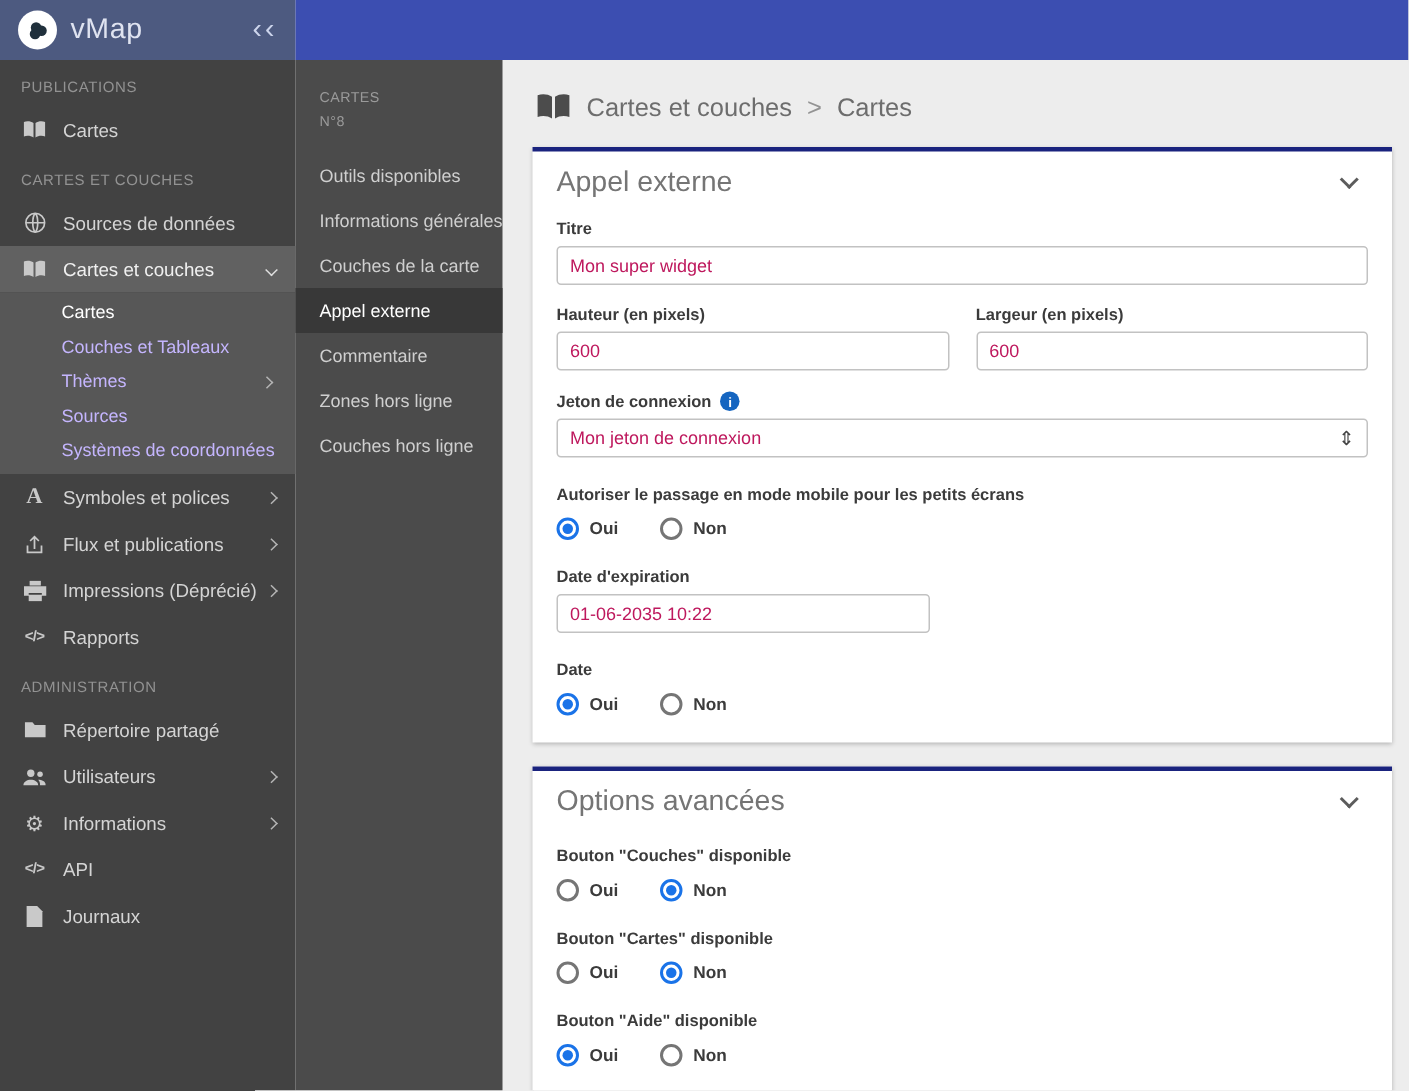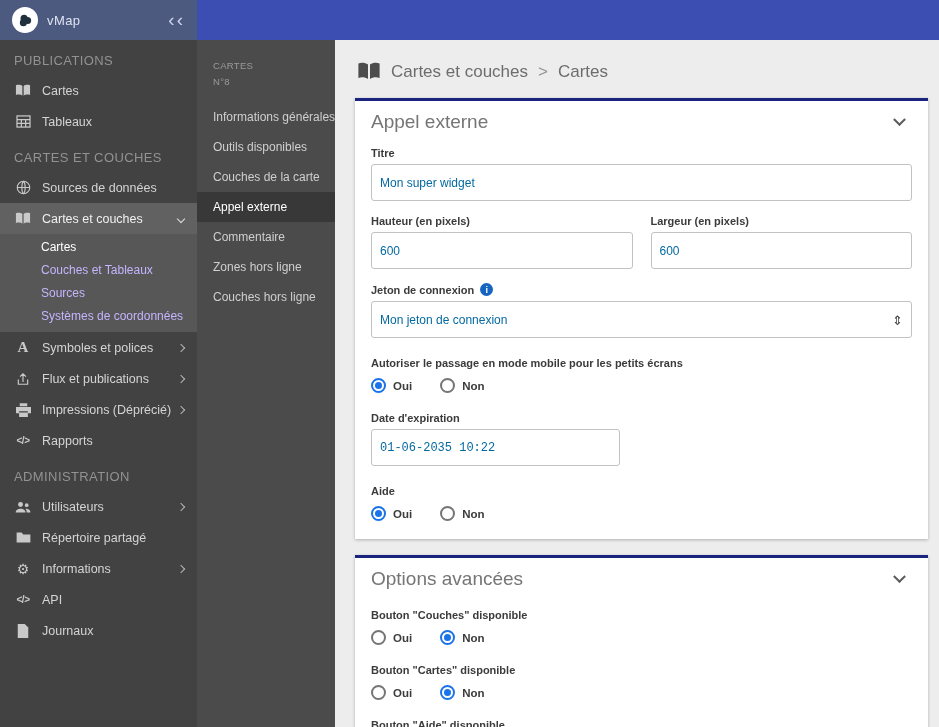--- a/index.html
+++ b/index.html
@@ -6,29 +6,29 @@
   html,body { margin:0; padding:0; }
   body {
     width:939px; height:727px; overflow:hidden;
     font-family:"Liberation Sans", sans-serif;
     background:#ededed;
   }
   
   .header { height:40px; display:flex; }
   .logo-zone { width:197px; flex-shrink:0; background:#4d5a80; display:flex; align-items:center; padding:0 12px; color:#dfe3f0; }
   .logo-circle { width:26px; height:26px; border-radius:50%; background:#fff; display:flex; align-items:center; justify-content:center; margin-right:9px; flex-shrink:0; }
-  .app-title { font-size:13px; font-weight:400; letter-spacing:.4px; flex:1; }
+  .app-title { font-size:19px; font-weight:400; letter-spacing:.4px; flex:1; }
   .collapse-btn { font-size:19px; letter-spacing:2px; color:#cdd5ec; cursor:pointer; }
   .header-rest { flex:1; background:#3c4eb1; }
 
   .body-row { display:flex; height:687px; }
 
   
   .sidebar { width:197px; flex-shrink:0; background:#424242; color:#d4d4d4; font-size:12.5px; overflow:hidden; }
-  .section-title { padding:13px 14px 7px; font-size:13px; color:#929292; letter-spacing:.4px; }
+  .section-title { padding:13px 14px 7px; font-size:10px; color:#929292; letter-spacing:.4px; }
   .side-item { display:flex; align-items:center; height:31px; padding:0 13px 0 14px; cursor:pointer; }
   .side-item .icn { width:18px; height:16px; margin-right:10px; color:#c9c9c9; display:flex; align-items:center; justify-content:center; flex-shrink:0; }
   .side-item .lbl { flex:1; white-space:nowrap; overflow:hidden; }
   .chev-r { width:6px; height:6px; border-right:1.5px solid #b5b5b5; border-bottom:1.5px solid #b5b5b5; transform:rotate(-45deg); flex-shrink:0; }
   .chev-d { width:6px; height:6px; border-right:1.5px solid #e0e0e0; border-bottom:1.5px solid #e0e0e0; transform:rotate(45deg); flex-shrink:0; }
   .grp-parent { background:#616161; color:#f0f0f0; }
   .grp-children { background:#575757; padding:2px 0 4px; }
   .sub-item { height:23px; line-height:23px; padding-left:41px; font-size:12px; color:#c4b5fd; cursor:pointer; display:flex; align-items:center; }
   .sub-item.active { color:#ffffff; }
   .sub-item .chev-r { margin-left:auto; margin-right:16px; }
@@ -48,24 +48,24 @@
   .breadcrumb .bicn { color:#4c4c4c; display:flex; }
   .bc-sep { color:#939393; }
 
   .card { background:#fff; border-top:3px solid #1a237e; box-shadow:0 1px 3px rgba(0,0,0,.25); padding:10px 16px 18px; margin-bottom:16px; }
   .card-head { display:flex; justify-content:space-between; align-items:center; }
   .card-title { font-size:19px; color:#757575; font-weight:400; }
   .chev-lg { width:9px; height:9px; border-right:2px solid #5c5c5c; border-bottom:2px solid #5c5c5c; transform:rotate(45deg) translate(-2px,-2px); margin-right:8px; cursor:pointer; }
 
   .fgroup { margin-top:14px; }
   .flabel { display:flex; align-items:center; font-size:11px; font-weight:bold; color:#3b3b3b; margin-bottom:5px;text-align:center; }
-  .tinput { width:100%; height:37px; border:1px solid #c2c2c2; border-radius:3px; padding:3px 8px; font-size:12px; color:#0369a1; background:#fff; font-family:"Liberation Sans", sans-serif; }
+  .tinput { width:100%; height:26px; border:1px solid #c2c2c2; border-radius:3px; padding:3px 8px; font-size:12px; color:#be185d; background:#fff; font-family:"Liberation Sans", sans-serif; }
   .row2 { display:flex; gap:18px; }
   .col { flex:1; }
-  .half { width:46%;font-family:Liberation Mono, monospace; }
+  .half { width:46%; }
   .selwrap { position:relative; }
   select.tinput { appearance:none; -webkit-appearance:none; padding-right:12px; border-radius:3px; }
   .selarrow { position:absolute; right:9px; top:50%; transform:translateY(-50%); font-size:13px; color:#444; pointer-events:none; }
   .info-i { display:inline-flex; width:13px; height:13px; border-radius:50%; background:#1565c0; color:#fff; font-size:9px; font-weight:bold; align-items:center; justify-content:center; margin-left:6px; }
   .radio-row { display:flex; align-items:flex-end; gap:28px; margin-top:9px; }
   .radio { display:flex; align-items:center; gap:7px; cursor:pointer; }
   .rdot { width:15px; height:15px; border:2px solid #757575; border-radius:50%; position:relative; flex-shrink:0; }
   .rdot.checked { border-color:#1a73e8; }
   .rdot.checked::after { content:""; position:absolute; inset:2px; background:#1a73e8; border-radius:50%; }
   .rlabel { font-size:11.5px; font-weight:bold; color:#3b3b3b; }
@@ -95,29 +95,20 @@
 
     <div class="section-title">PUBLICATIONS</div>
     <div class="side-item">
       <span class="icn">
           <svg width="16" height="14" viewBox="0 0 24 20" fill="currentColor">
             <path d="M11 2.5C9.4 1.3 7.3.8 5.2.8 3.9.8 2.6 1 1.4 1.5V16c1.2-.5 2.5-.7 3.8-.7 2.1 0 4.2.5 5.8 1.7V2.5zM13 2.5v14.5c1.6-1.2 3.7-1.7 5.8-1.7 1.3 0 2.6.2 3.8.7V1.5C21.4 1 20.1.8 18.8.8c-2.1 0-4.2.5-5.8 1.7z"></path>
           </svg>
         </span>
       <span class="lbl">Cartes</span>
     </div>
-    <div class="side-item">
-      <span class="icn">
-          <svg width="15" height="13" viewBox="0 0 24 21" fill="none" stroke="currentColor" stroke-width="2">
-            <rect x="1.5" y="1.5" width="21" height="18"></rect>
-            <path d="M1.5 7.5h21M1.5 13.5h21M8.5 7.5v12M15.5 7.5v12"></path>
-          </svg>
-        </span>
-      <span class="lbl">Tableaux</span>
-    </div>
 
     <div class="section-title">CARTES ET COUCHES</div>
     <div class="side-item">
       <span class="icn">
           <svg width="15" height="15" viewBox="0 0 24 24" fill="none" stroke="currentColor" stroke-width="1.8">
             <circle cx="12" cy="12" r="10"></circle>
             <path d="M2 12h20M12 2c3.5 3.3 3.5 16.7 0 20M12 2c-3.5 3.3-3.5 16.7 0 20"></path>
           </svg>
         </span>
       <span class="lbl">Sources de données</span>
@@ -132,20 +123,24 @@
       <span class="chev-d"></span>
     </div>
     <div class="grp-children">
       <div class="sub-item active">
           <span>Cartes</span>
         </div>
       <div class="sub-item">
           <span>Couches et Tableaux</span>
         </div>
       <div class="sub-item">
+          <span>Thèmes</span>
+          <span class="chev-r"></span>
+        </div>
+      <div class="sub-item">
           <span>Sources</span>
         </div>
       <div class="sub-item">
           <span>Systèmes de coordonnées</span>
         </div>
     </div>
     <div class="side-item">
       <span class="icn">
           <span class="icn-A">A</span>
         </span>
@@ -172,42 +167,42 @@
       <span class="chev-r"></span>
     </div>
     <div class="side-item">
       <span class="icn">
           <span class="icn-txt">&lt;/&gt;</span>
         </span>
       <span class="lbl">Rapports</span>
     </div>
 
     <div class="section-title">ADMINISTRATION</div>
+    <div class="side-item">
+      <span class="icn">
+          <svg width="15" height="13" viewBox="0 0 24 20" fill="currentColor">
+            <path d="M1 2h8l2.5 3H23v13H1z"></path>
+          </svg>
+        </span>
+      <span class="lbl">Répertoire partagé</span>
+    </div>
     <div class="side-item">
       <span class="icn">
           <svg width="16" height="14" viewBox="0 0 26 20" fill="currentColor">
             <circle cx="9" cy="6" r="4"></circle>
             <path d="M1 19c0-4 4-6 8-6s8 2 8 6z"></path>
             <circle cx="19" cy="7" r="3"></circle>
             <path d="M17 13c4 0 8 1.8 8 5v1h-6v-1c0-2-.8-3.7-2-5z"></path>
           </svg>
         </span>
       <span class="lbl">Utilisateurs</span>
       <span class="chev-r"></span>
     </div>
     <div class="side-item">
       <span class="icn">
-          <svg width="15" height="13" viewBox="0 0 24 20" fill="currentColor">
-            <path d="M1 2h8l2.5 3H23v13H1z"></path>
-          </svg>
-        </span>
-      <span class="lbl">Répertoire partagé</span>
-    </div>
-    <div class="side-item">
-      <span class="icn">
           <span class="icn-gear">⚙</span>
         </span>
       <span class="lbl">Informations</span>
       <span class="chev-r"></span>
     </div>
     <div class="side-item">
       <span class="icn">
           <span class="icn-txt">&lt;/&gt;</span>
         </span>
       <span class="lbl">API</span>
@@ -221,22 +216,22 @@
       <span class="lbl">Journaux</span>
     </div>
 
   </div>
 
   <div class="subnav">
     <div class="subnav-head">
       <div>CARTES</div>
       <div>N°8</div>
     </div>
+    <div class="subnav-item">Outils disponibles</div>
     <div class="subnav-item">Informations générales</div>
-    <div class="subnav-item">Outils disponibles</div>
     <div class="subnav-item">Couches de la carte</div>
     <div class="subnav-item active">Appel externe</div>
     <div class="subnav-item">Commentaire</div>
     <div class="subnav-item">Zones hors ligne</div>
     <div class="subnav-item">Couches hors ligne</div>
   </div>
 
   <div class="main">
 
     <div class="breadcrumb">
@@ -298,21 +293,21 @@
           </span>
         </div>
       </div>
 
       <div class="rgroup">
         <label class="flabel">Date d'expiration</label>
         <input class="tinput half" type="text" value="01-06-2035 10:22" style="">
       </div>
 
       <div class="rgroup">
-        <label class="flabel">Aide</label>
+        <label class="flabel">Date</label>
         <div class="radio-row">
           <span class="radio">
             <span class="rdot checked"></span>
             <span class="rlabel">Oui</span>
           </span>
           <span class="radio">
             <span class="rdot"></span>
             <span class="rlabel">Non</span>
           </span>
         </div>

